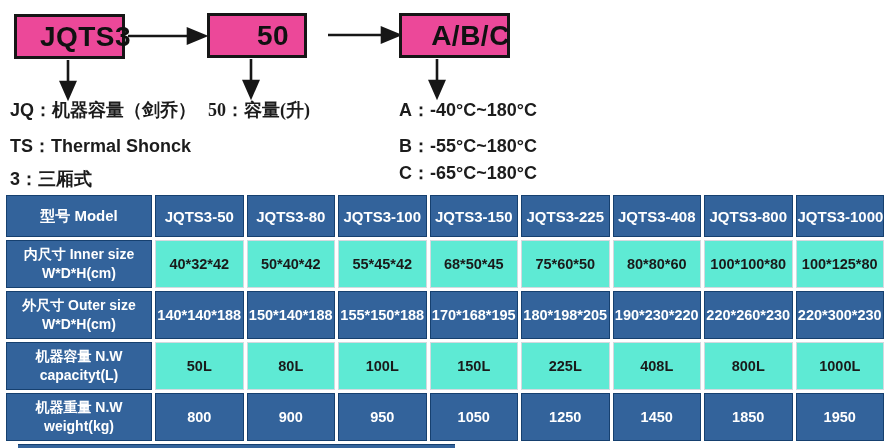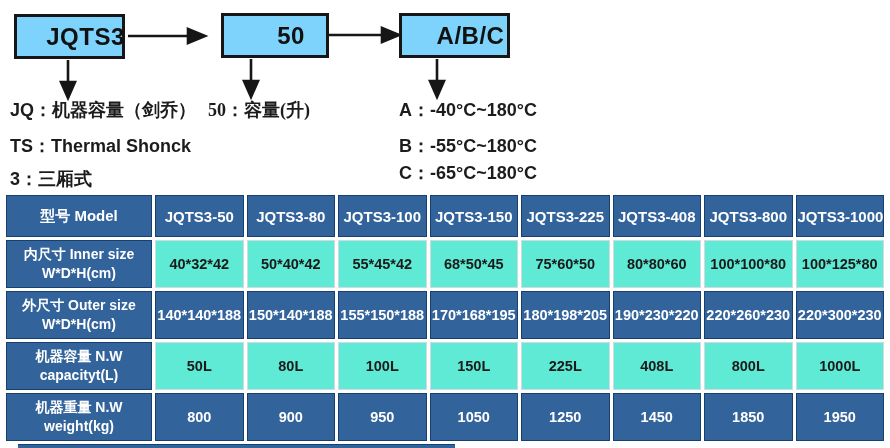--- a/index.html
+++ b/index.html
@@ -4,23 +4,23 @@
 <style>
   html,body { margin:0; padding:0; }
   body {
     width:890px; height:448px; overflow:hidden; position:relative;
     background:#ffffff;
     font-family:"Liberation Sans","DejaVu Sans",sans-serif;
   }
   
   .flow-box {
     position:absolute; box-sizing:border-box;
-    border:3px solid #161616; background:#7dd3fc;
+    border:3px solid #161616; background:#ec4899;
     display:flex; align-items:center; justify-content:center;
-    font-weight:bold; font-size:24px; color:#111; letter-spacing:0.5px;padding-left:32px;
+    font-weight:bold; font-size:28px; color:#111; letter-spacing:0.5px;padding-left:32px;
   }
   #flow-arrows { position:absolute; left:0; top:0; width:890px; height:195px; }
   .legend { position:absolute; color:#1c1c1c; font-weight:bold; font-size:18px; }
   .legend-line { position:absolute; white-space:nowrap; left:0; }
   
   table.spec {
     position:absolute; left:3px; top:192px; width:884px;
     border-collapse:separate; border-spacing:3px; table-layout:fixed;
   }
   table.spec td {
@@ -49,21 +49,21 @@
     <line x1="68" y1="60" x2="68" y2="86"></line>
     <polygon points="68,98 61,82 75,82"></polygon>
     <line x1="251" y1="59" x2="251" y2="85"></line>
     <polygon points="251,97 244,81 258,81"></polygon>
     <line x1="437" y1="59" x2="437" y2="85"></line>
     <polygon points="437,97 430,81 444,81"></polygon>
   </g>
 </svg>
 
 <div class="flow-box" style="left:14px; top:14px; width:111px; height:45px;">JQTS3</div>
-<div class="flow-box" style="left:221px; top:13px; width:108px; height:45px;">50</div>
+<div class="flow-box" style="left:207px; top:13px; width:100px; height:45px;">50</div>
 <div class="flow-box" style="left:399px; top:13px; width:111px; height:45px;">A/B/C</div>
 
 <div class="legend" style="left:10px; top:98px; width:200px; height:92px;">
   <div class="legend-line" style="top:0px;">JQ：机器容量（剑乔）</div>
   <div class="legend-line" style="top:36px;">TS：Thermal Shonck</div>
   <div class="legend-line" style="top:69px;">3：三厢式</div>
 </div>
 
 <div class="legend" style="left:208px; top:98px; width:160px; height:30px;font-family:Liberation Serif, serif;">
   <div class="legend-line" style="top:0px;">50：容量(升)</div>

